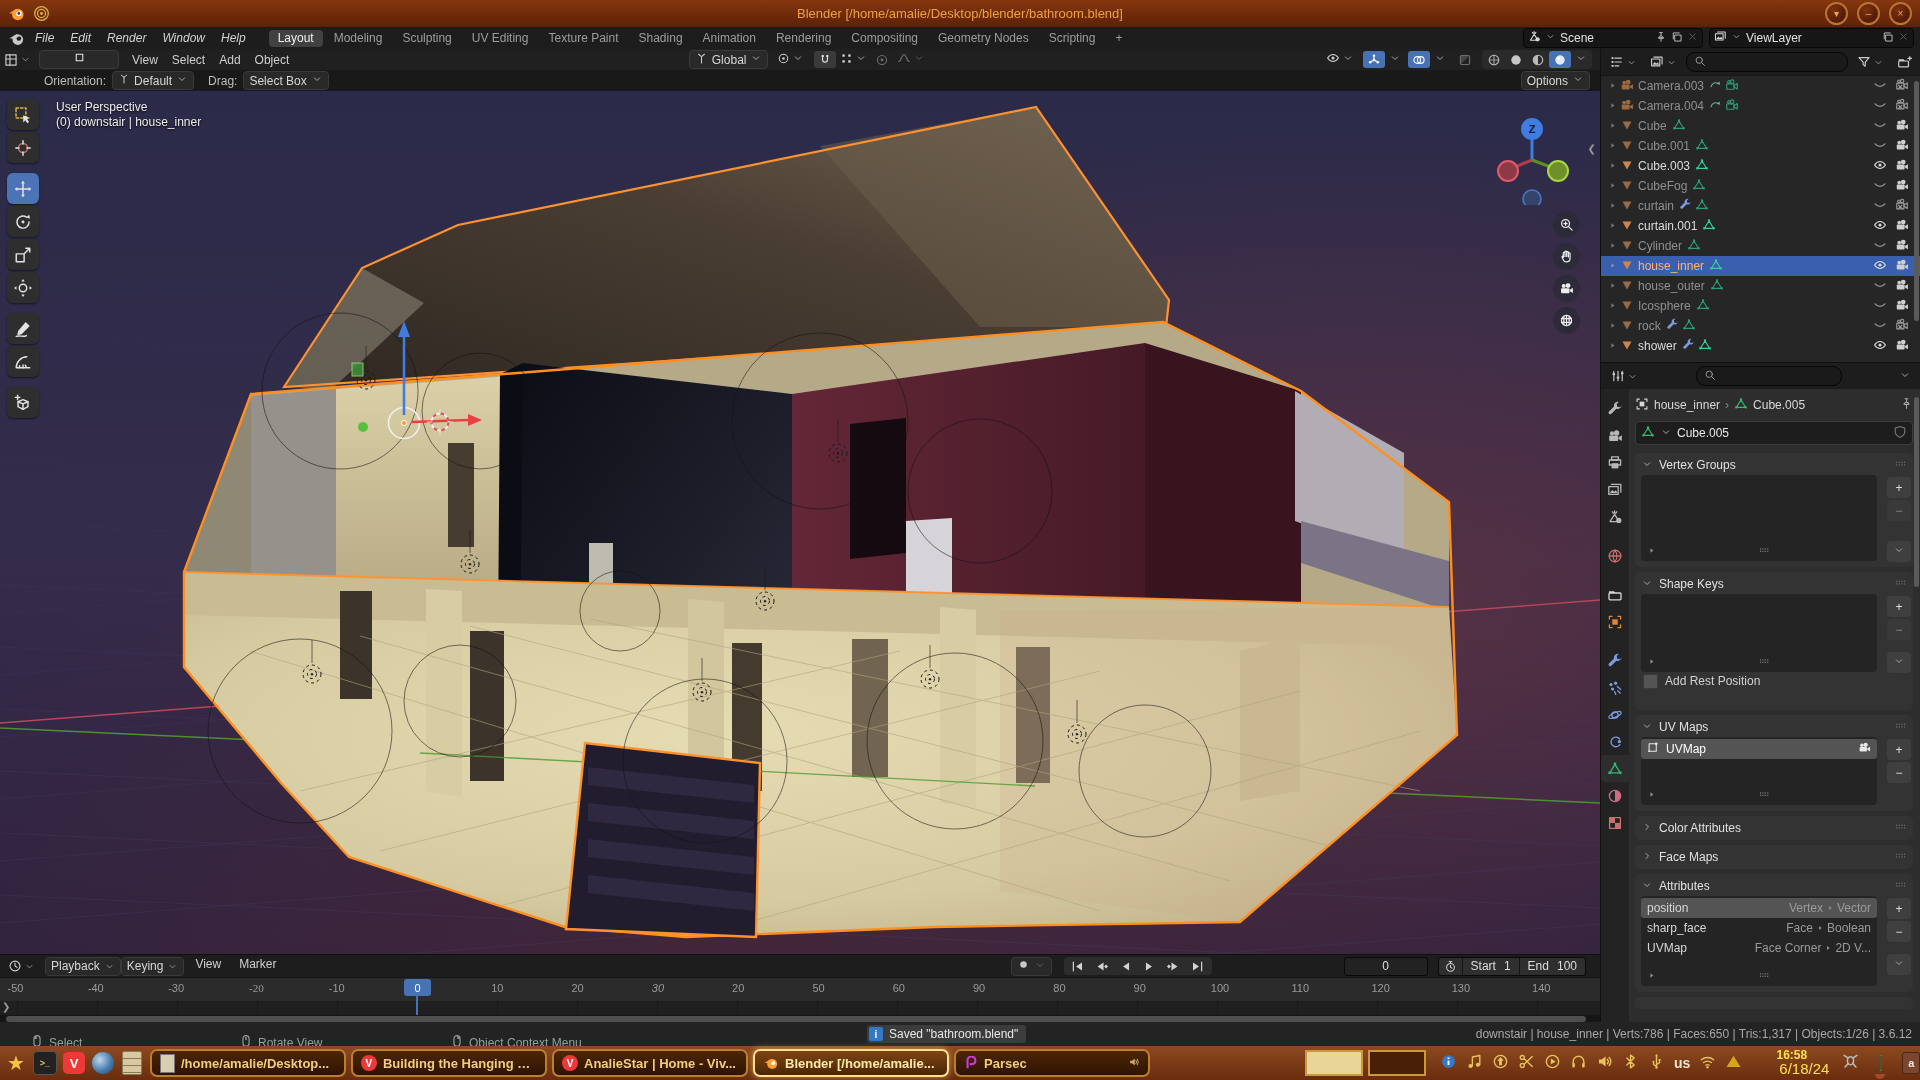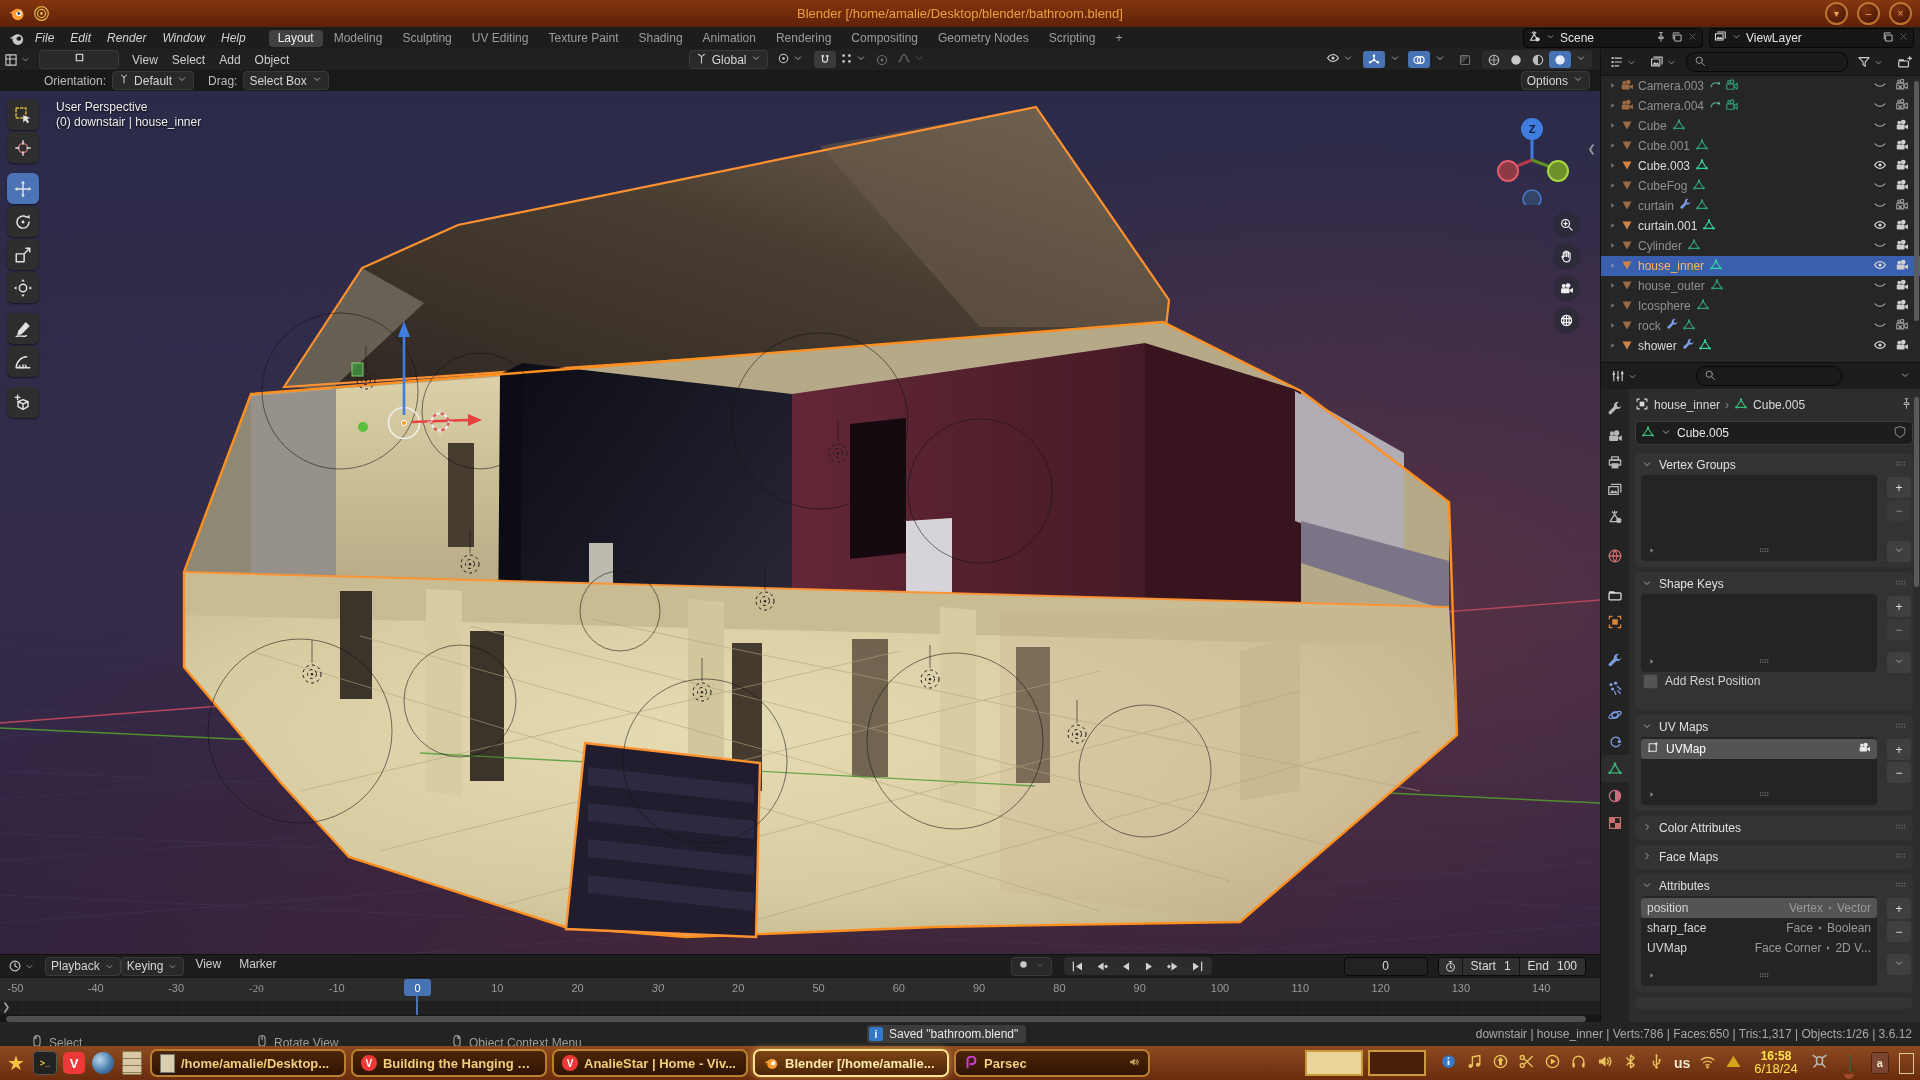--- a/index.html
+++ b/index.html
@@ -94,21 +94,21 @@
   #stats{position:absolute;right:8px;color:#a8a8a8;}
   
   #taskbar{left:0;top:1046px;width:1920px;height:34px;background:linear-gradient(#8d4a20,#6a2c0e);display:flex;align-items:center;}
   .launcher{width:26px;height:26px;display:flex;align-items:center;justify-content:center;margin-left:3px;}
   .task{height:24px;border:2px solid #b97f2e;border-radius:7px;background:linear-gradient(#4c2506,#2f1403);color:#f2cd7c;font-weight:bold;font-size:13px;display:flex;align-items:center;gap:6px;padding:0 8px;margin-left:5px;white-space:nowrap;overflow:hidden;}
   .task.active{border-color:#ffe291;background:linear-gradient(#7d4513,#4c2506);box-shadow:0 0 7px #ffd96e99;color:#ffe9a8;}
   .pagerbox{width:54px;height:22px;border:2px solid #c89a3c;margin-left:5px;}
   .pg-on{background:#e9d597;} .pg-off{background:#491f08;}
   .tray{display:flex;align-items:center;gap:9px;margin-left:14px;color:#e8c25a;}
   .clockblk{margin-left:12px;text-align:center;color:#ffe14a;font-weight:bold;line-height:1.05;}
-  .clockblk .d{font-size:13px;font-weight:normal;}
+  .clockblk .d{font-size:15px;font-weight:normal;margin-left:25px;}
   .trayR{display:flex;align-items:center;gap:10px;margin-left:12px;}
   .smiley{width:20px;height:20px;border-radius:50%;background:#ffd34d;position:relative;}
   .smiley:before{content:"";position:absolute;left:5px;top:6px;width:3px;height:3px;border-radius:50%;background:#5a3a10;box-shadow:7px 0 0 #5a3a10;}
   .smiley:after{content:"";position:absolute;left:5px;top:11px;width:10px;height:5px;border-radius:0 0 8px 8px;background:#a14a2a;}
   .calc{width:18px;height:20px;border-radius:3px;background:#7ca96a;border:1px solid #3c5c34;position:relative;}
   .calc:before{content:"";position:absolute;left:2px;top:2px;right:2px;height:4px;background:#dfe8d8;}
   .calc:after{content:"";position:absolute;left:2px;top:9px;right:2px;bottom:2px;background:repeating-linear-gradient(90deg,#3c5c34 0 1px,transparent 1px 5px),repeating-linear-gradient(#3c5c34 0 1px,transparent 1px 4px);}
   .darts{width:20px;height:20px;border-radius:50%;background:radial-gradient(circle,#e8e4da 0 3px,#8c2f2a 3px 6px,#2a2a2a 6px 8px,#556b46 8px 10px);}
   .jar{width:16px;height:20px;border-radius:3px;background:#7a4630;border:1px solid #4a2414;color:#f0e6d8;font-size:11px;font-weight:bold;display:flex;align-items:center;justify-content:center;}
   .deskbtn{width:13px;height:19px;border:1px solid #d8c89a;margin:0 6px 0 10px;}
@@ -1758,21 +1758,21 @@
 
 <div id="statusbar" class="abs">
   <span id="hints">
       <span class="hint" style="left: 30px;">
         <span><svg viewBox="0 0 16 16" width="14" height="14" style="color:#9c9c9c">
             <rect class="s" x="4.5" y="1.8" width="7" height="12.4" rx="3.5"></rect>
             <path class="f" d="M5.2 5.6V4.4A2.8 2.8 0 0 1 7.6 2.4v3.2z"></path>
           </svg></span>
         <span>Select</span>
       </span>
-      <span class="hint" style="left: 255px;">
+      <span class="hint" style="left: 239px;">
         <span><svg viewBox="0 0 16 16" width="14" height="14" style="color:#9c9c9c">
             <rect class="s" x="4.5" y="1.8" width="7" height="12.4" rx="3.5"></rect>
             <rect class="f" x="7.2" y="3.2" width="1.6" height="4" rx=".8"></rect>
           </svg></span>
         <span>Rotate View</span>
       </span>
       <span class="hint" style="left: 450px;">
         <span><svg viewBox="0 0 16 16" width="14" height="14" style="color:#9c9c9c">
             <rect class="s" x="4.5" y="1.8" width="7" height="12.4" rx="3.5"></rect>
             <path class="f" d="M10.8 5.6V4.4A2.8 2.8 0 0 0 8.4 2.4v3.2z"></path>

